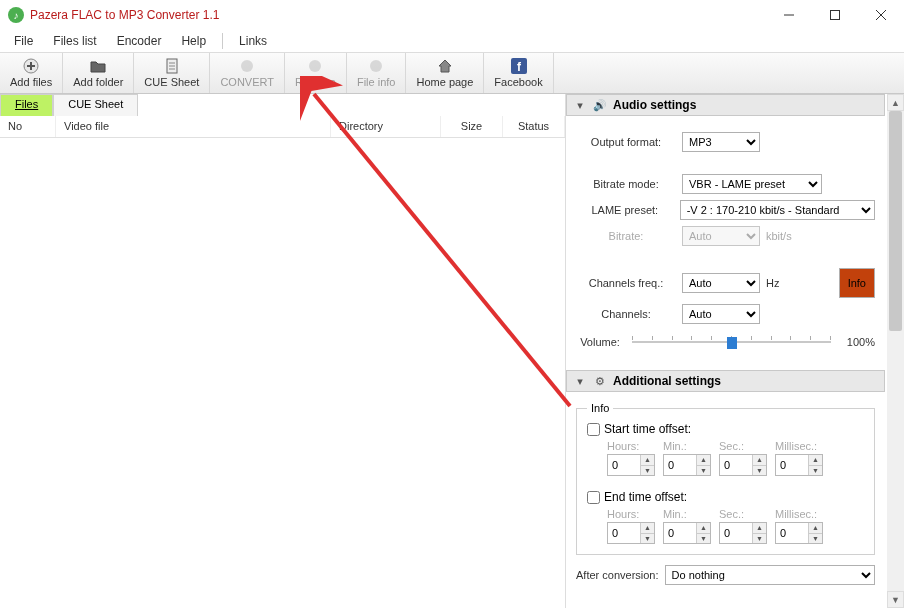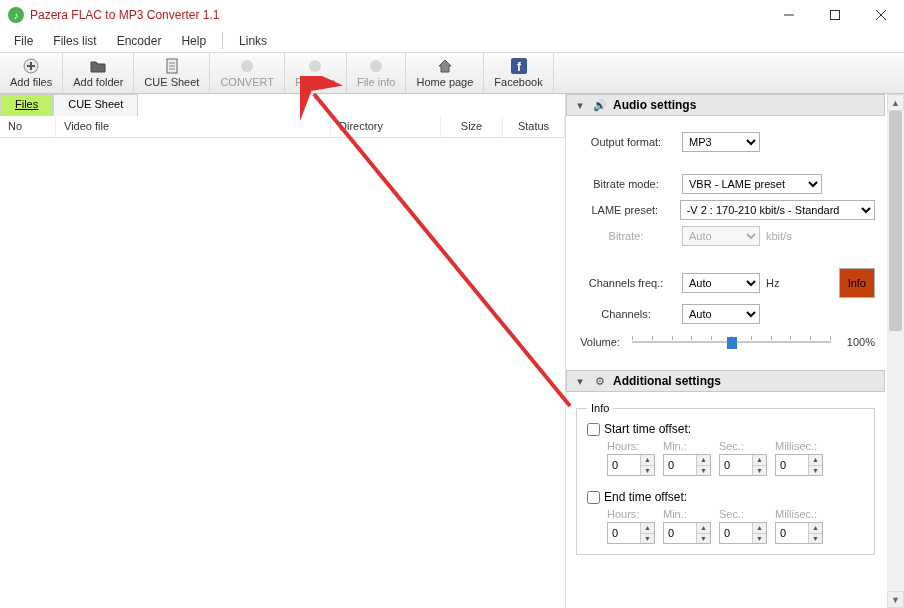--- a/index.html
+++ b/index.html
@@ -354,20 +354,24 @@
               </div>
             <div class="spinner">
                 <input value="0" style="">
                 <div class="spin-btns">
                   <div class="spin-btn">▲</div>
                   <div class="spin-btn">▼</div>
                 </div>
               </div>
           </div>
         </fieldset>
+        <div class="form-row">
+          <div class="form-label" style="width:auto">After conversion:</div>
+          <select style="flex:1"><option>Do nothing</option></select>
+        </div>
       </div>
     </div>
     <div class="scrollbar">
       <div class="scroll-arrow">▲</div>
       <div class="scroll-track">
         <div class="scroll-thumb"></div>
       </div>
       <div class="scroll-arrow">▼</div>
     </div>
   </div>

